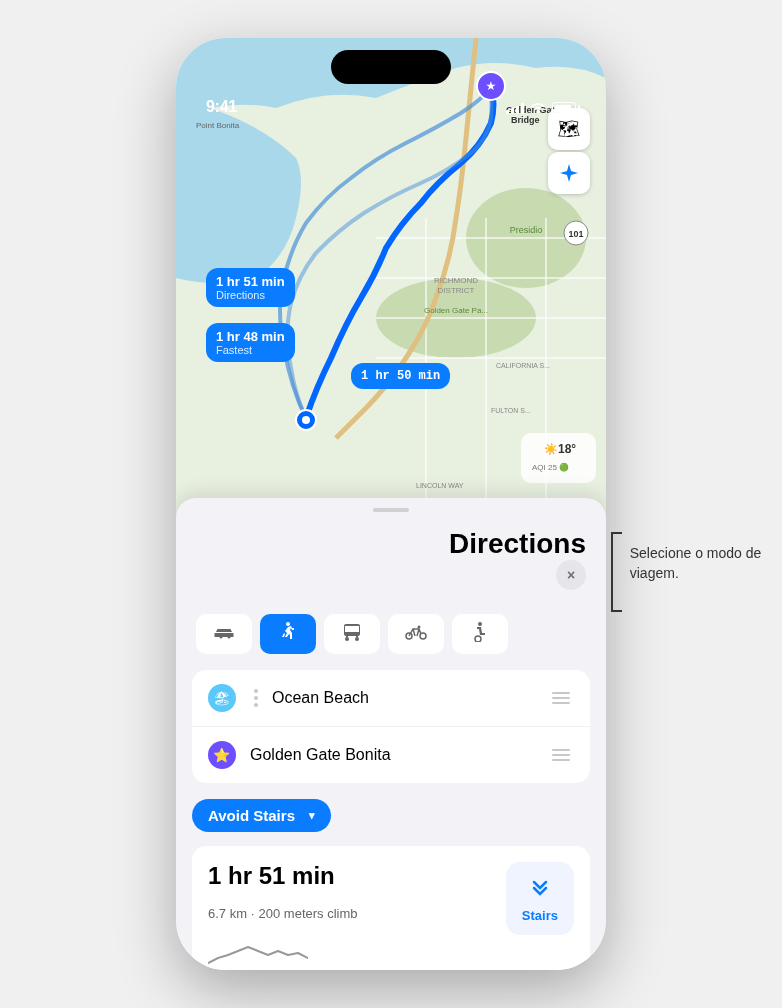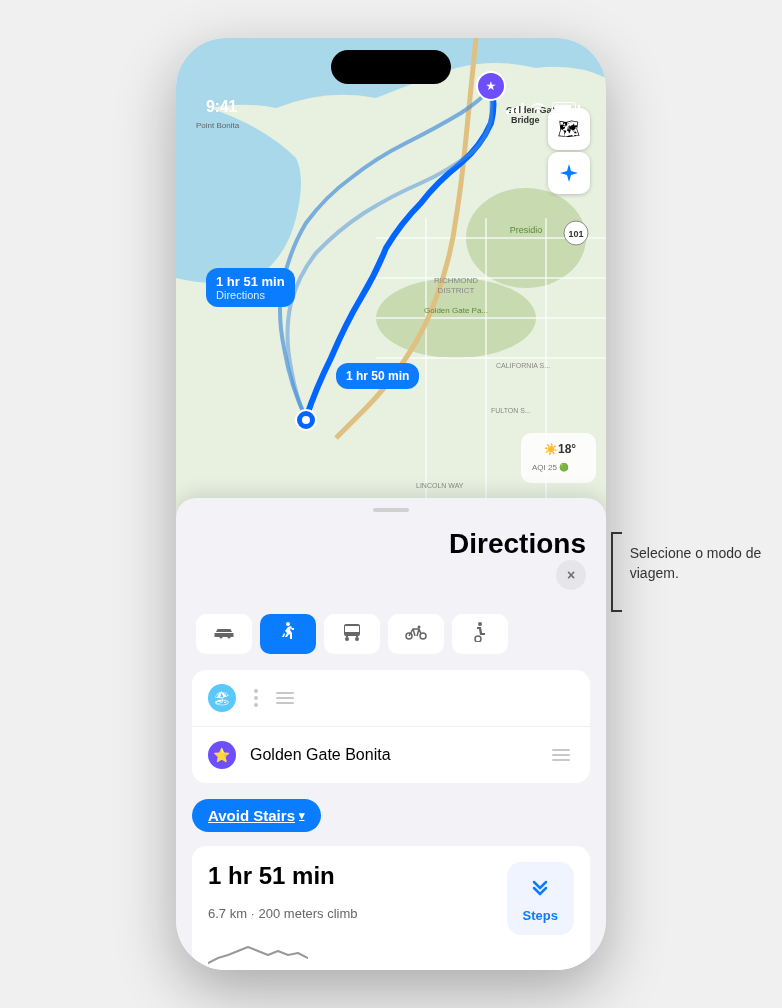--- a/index.html
+++ b/index.html
@@ -177,21 +177,22 @@
       left: 30px;
     }
 
     .route-label.fastest {
       top: 285px;
       left: 30px;
     }
 
     .route-label.third {
       top: 325px;
-      left: 160px;
+      left: 175px;
+      font-family: Liberation Mono, monospace;
     }
 
     .route-label-title {
       font-size: 13px;
       font-weight: 700;
       color: #fff;
     }
 
     .route-label-sub {
       font-size: 11px;
@@ -371,23 +372,22 @@
 
     .avoid-btn {
       background: #0a7cff;
       color: #fff;
       border-radius: 20px;
       padding: 8px 16px;
       font-size: 15px;
       font-weight: 600;
       display: inline-flex;
       align-items: center;
-      gap: 4px;
+      gap: 14px;
       cursor: pointer;
-      text-decoration: underline;
     }
 
     .avoid-chevron {
       font-size: 11px;
     }
 
     
     .route-info-card {
       margin: 0 16px 12px;
       background: #fff;
@@ -573,20 +573,24 @@
               <path d="M9 0L11 7L18 9L11 11L9 18L7 11L0 9L7 7Z"></path>
             </svg>
           </div>
         </div>
 
         <div class="route-label suggested">
           <div class="route-label-title">1 hr 51 min</div>
           <div class="route-label-sub">Directions</div>
         </div>
 
+        <div class="route-label fastest">
+          <div class="route-label-title">1 hr 48 min</div>
+          <div class="route-label-sub">Fastest</div>
+        </div>
 
         <div class="route-label third">
           <div class="route-label-title">1 hr 50 min</div>
         </div>
       </div>
     </div>
 
     <div class="bottom-sheet">
       <div class="drag-handle"></div>
 
@@ -647,20 +651,21 @@
       </div>
 
       <div class="destinations-card">
         <div class="destination-row">
           <div class="dest-icon beach">🏖</div>
           <div class="dest-dots">
             <div class="dest-dot"></div>
             <div class="dest-dot"></div>
             <div class="dest-dot"></div>
           </div>
+          <span class="dest-name">Ocean Beach</span>
           <div class="dest-handle">
             <div class="handle-line"></div>
             <div class="handle-line"></div>
             <div class="handle-line"></div>
           </div>
         </div>
         <div class="destination-row">
           <div class="dest-icon bridge">⭐</div>
           <span class="dest-name">Golden Gate Bonita</span>
           <div class="dest-handle">
@@ -687,21 +692,21 @@
               <polyline points="0,30 10,25 20,22 30,18 40,14 50,18 60,22 70,18 80,22 90,20 100,25" stroke="#999" stroke-width="2" fill="none" stroke-linecap="round" stroke-linejoin="round"></polyline>
             </svg>
           </div>
         </div>
         <div class="steps-btn">
           <span class="steps-icon">
             <svg width="24" height="24" viewBox="0 0 24 24" fill="#0a7cff">
               <path d="M6 8l6 6 6-6M6 14l6 6 6-6" stroke="#0a7cff" stroke-width="2.5" fill="none" stroke-linecap="round"></path>
             </svg>
           </span>
-          <span class="steps-label">Steps</span>
+          <span class="steps-label">Stairs</span>
         </div>
       </div>
 
       <div class="custom-route-row">
         
         
       </div>
     </div>
   </div>
 

